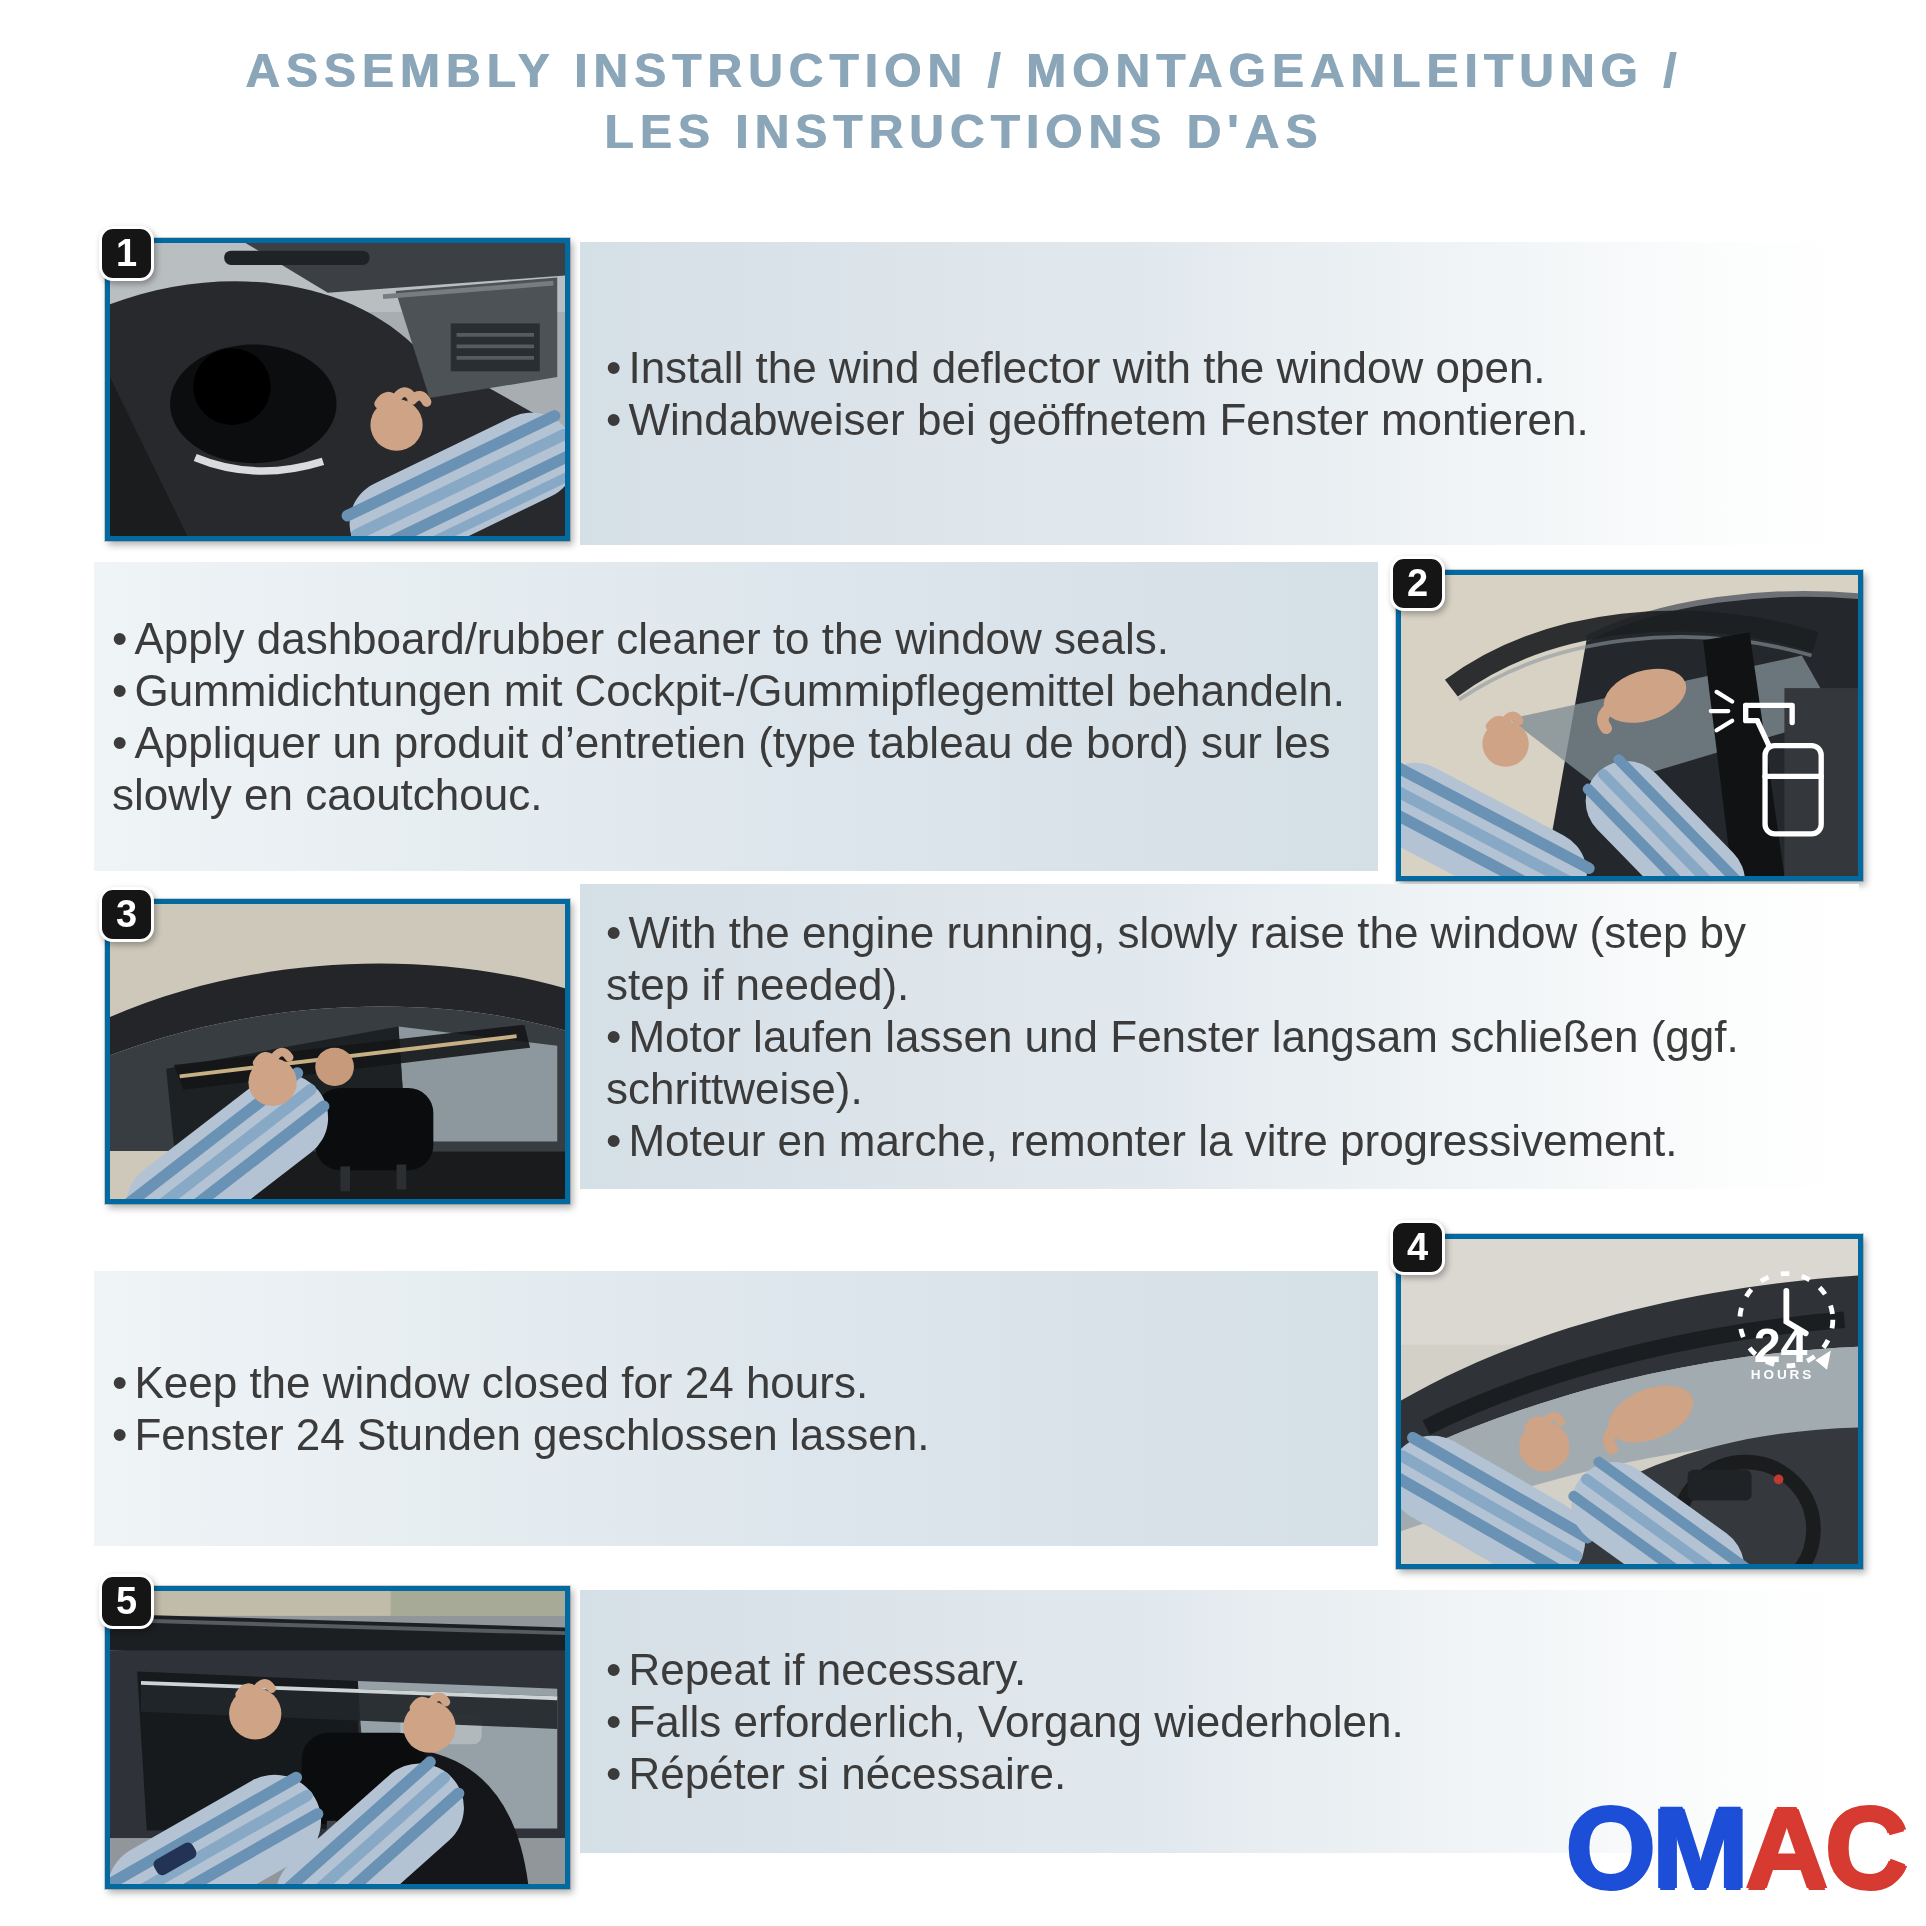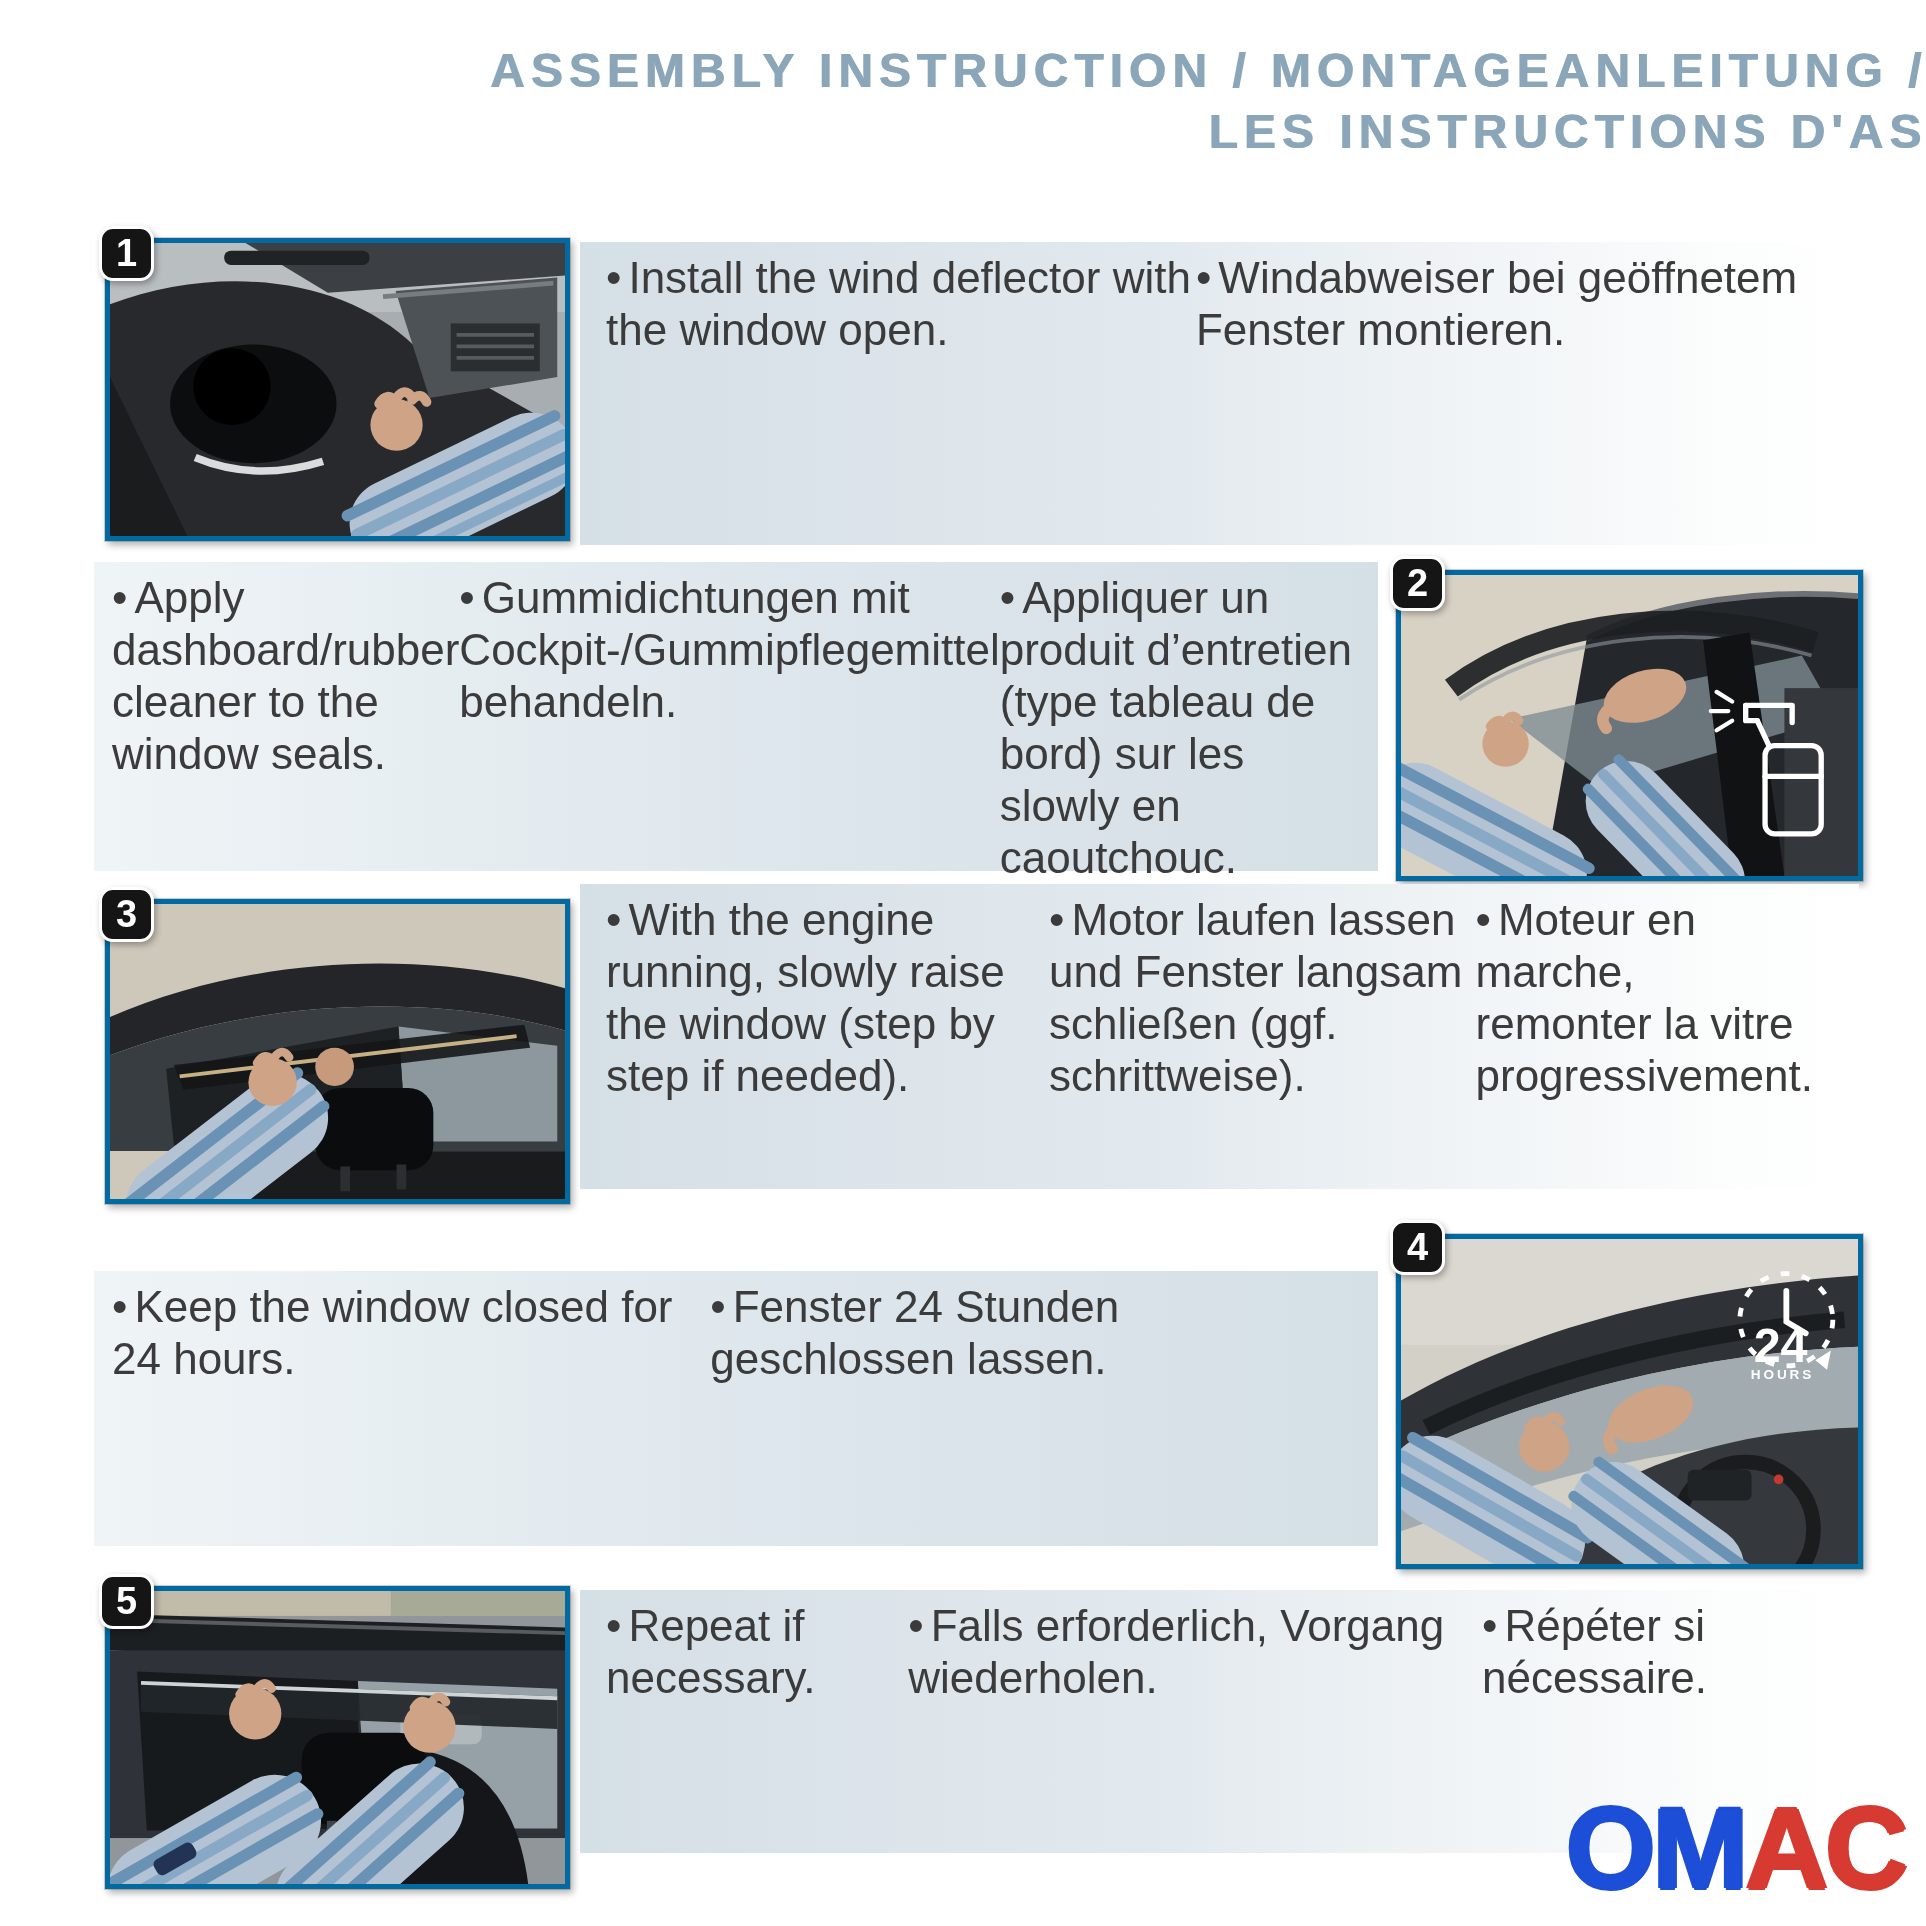--- a/index.html
+++ b/index.html
@@ -1,39 +1,39 @@
 <!DOCTYPE html>
 <html><head>
 <meta charset="utf-8">
 <style>
   html,body{margin:0;padding:0;background:#ffffff;}
   .page{position:relative;width:1927px;height:1927px;background:#ffffff;overflow:hidden;
         font-family:"Liberation Sans",sans-serif;}
 
   
-  .title{position:absolute;top:40px;left:0;width:100%;text-align:right;
+  .title{position:absolute;top:40px;left:0;width:100%;text-align:center;
          color:#8AA6B8;font-weight:bold;}
   .title .line{font-size:48px;letter-spacing:6px;line-height:61px;
                text-shadow:1px 0 0 currentColor;}
 
   
   .photo{position:absolute;box-sizing:border-box;border:5px solid #0369a1;
          background:#9aa0a4;box-shadow:3px 4px 7px rgba(0,0,0,.30),0 0 0 1px #d4d4d4;}
   .photo svg{display:block;width:100%;height:100%;}
 
   
   .badge{position:absolute;width:55px;height:55px;box-sizing:border-box;
          background:#151515;border:3px solid #ffffff;border-radius:14px;
          display:flex;align-items:center;justify-content:center;z-index:4;
          color:#ffffff;font-size:38px;font-weight:bold;
          box-shadow:2px 3px 6px rgba(0,0,0,.30);}
 
   
-  .panel{position:absolute;box-sizing:border-box;display:flex;flex-direction:row;
-         justify-content:flex-end;color:#3b3b3b;}
+  .panel{position:absolute;box-sizing:border-box;display:flex;flex-direction:column;
+         justify-content:center;color:#3b3b3b;}
   .panel.text-right{background:linear-gradient(to right,#d5dfe6 0%,#e2e9ee 45%,#fcfdfd 90%,#ffffff 100%);}
   .panel.text-left{background:linear-gradient(to right,#eff4f6 0%,#dde6ec 55%,#d5dfe6 100%);}
   .bullet{font-size:44px;line-height:52px;}
   .bullet::before{content:"•";margin-right:7px;}
 
   
   .logo{position:absolute;left:1566px;top:1794px;width:337px;text-align:right;
         font-size:115px;font-weight:bold;letter-spacing:-3px;line-height:109px;
         white-space:nowrap;}
   .logo .black{color:#1d4ed8;text-shadow:2px 0 0 currentColor,-2px 0 0 currentColor,0 2px 0 currentColor,0 -2px 0 currentColor;}

